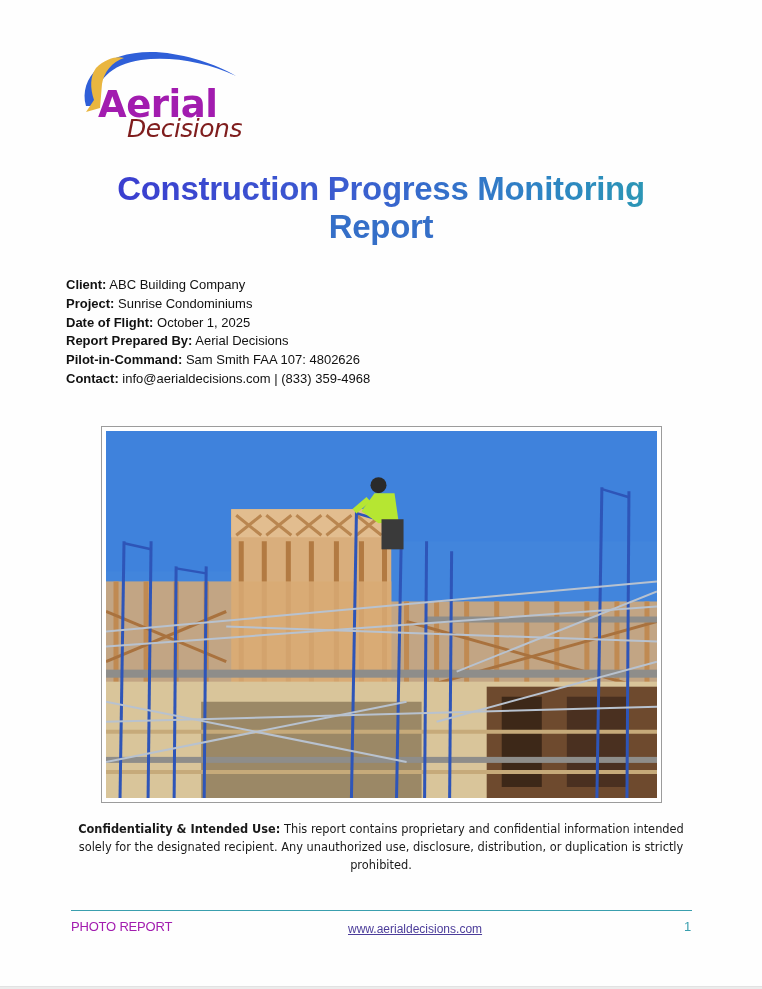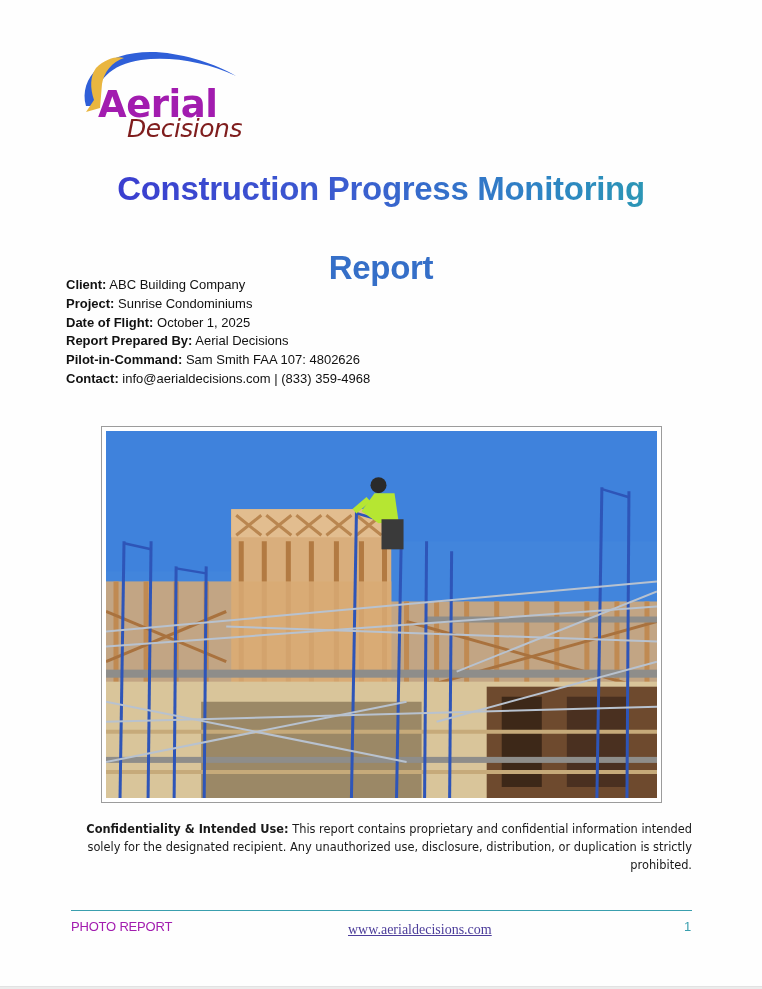--- a/index.html
+++ b/index.html
@@ -12,40 +12,40 @@
     
     .logo { position: absolute; left: 76px; top: 46px; width: 180px; height: 100px; }
     .logo svg { position: absolute; left: 0; top: 0; }
     .logo-aerial { position: absolute; left: 22px; top: 40px; font-family: "DejaVu Sans", sans-serif; font-weight: bold; font-size: 37px; letter-spacing: -0.5px; color: #a21caf; line-height: 1; text-align: right; }
     .logo-decisions { position: absolute; left: 51px; top: 70px; font-family: "DejaVu Sans", sans-serif; font-style: italic; font-size: 25px; color: #7f1d1d; letter-spacing: -0.5px; line-height: 1; }
 
     
     .title { position: absolute; left: 60px; top: 170px; width: 642px; text-align: center; font-family: "Liberation Sans", sans-serif; font-weight: bold; font-size: 33px; line-height: 38px; letter-spacing: -0.3px; }
     .title-line { display: block; text-align: center; }
     .title-line.l1 { background: linear-gradient(90deg, #3a36cf 0%, #3b5dd0 45%, #2e84c4 75%, #2aa0ad 100%); -webkit-background-clip: text; background-clip: text; color: transparent; }
-    .title-line.l2 { color: #356fc8; margin-top: 41px; }
+    .title-line.l2 { color: #356fc8; }
 
     
     .meta { position: absolute; left: 66px; top: 276px; font-size: 13px; line-height: 18.8px; color: #111; }
     .meta-row { white-space: nowrap; }
     .meta-label { font-weight: bold; }
 
     
     .photo-frame { position: absolute; left: 101px; top: 426px; width: 561px; height: 377px; border: 1.5px solid #9c9c9c; background: #fff; padding: 4px; }
     .photo { position: relative; width: 100%; height: 100%; overflow: hidden; background: linear-gradient(180deg, #3d7fd9 0%, #4a8ce0 40%, #5b96dc 60%, #cfa879 80%); }
     .photo svg { position: absolute; left: 0; top: 0; width: 100%; height: 100%; }
 
     
-    .confidentiality { position: absolute; left: 70px; top: 820px; width: 622px; text-align: right; font-family: "DejaVu Sans", sans-serif; font-size: 11.4px; line-height: 18px; color: #1a1a1a; }
+    .confidentiality { position: absolute; left: 70px; top: 820px; width: 622px; text-align: center; font-family: "DejaVu Sans", sans-serif; font-size: 11.4px; line-height: 18px; color: #1a1a1a; }
     .conf-label { font-weight: bold; }
 
     
     .footer-rule { position: absolute; left: 71px; top: 910px; width: 621px; height: 1px; background: #3a9fae; }
     .footer-left { position: absolute; left: 71px; top: 919px; font-size: 13px; color: #a21caf; letter-spacing: -0.2px; }
-    .footer-center { position: absolute; left: 348px; top: 922px; font-size: 14px; color: #4c3d9a; text-decoration: underline; font-family: Liberation Serif, serif; }
+    .footer-center { position: absolute; left: 348px; top: 922px; font-size: 12px; color: #4c3d9a; text-decoration: underline; font-family: Liberation Sans, sans-serif; }
     .footer-right { position: absolute; left: 684px; top: 919px; font-size: 13px; color: #3a9fae; }
   </style>
 </head>
 <body>
 
 <div class="page">
 
   <div class="logo">
     <svg width="180" height="100" viewBox="0 0 180 100">
 

